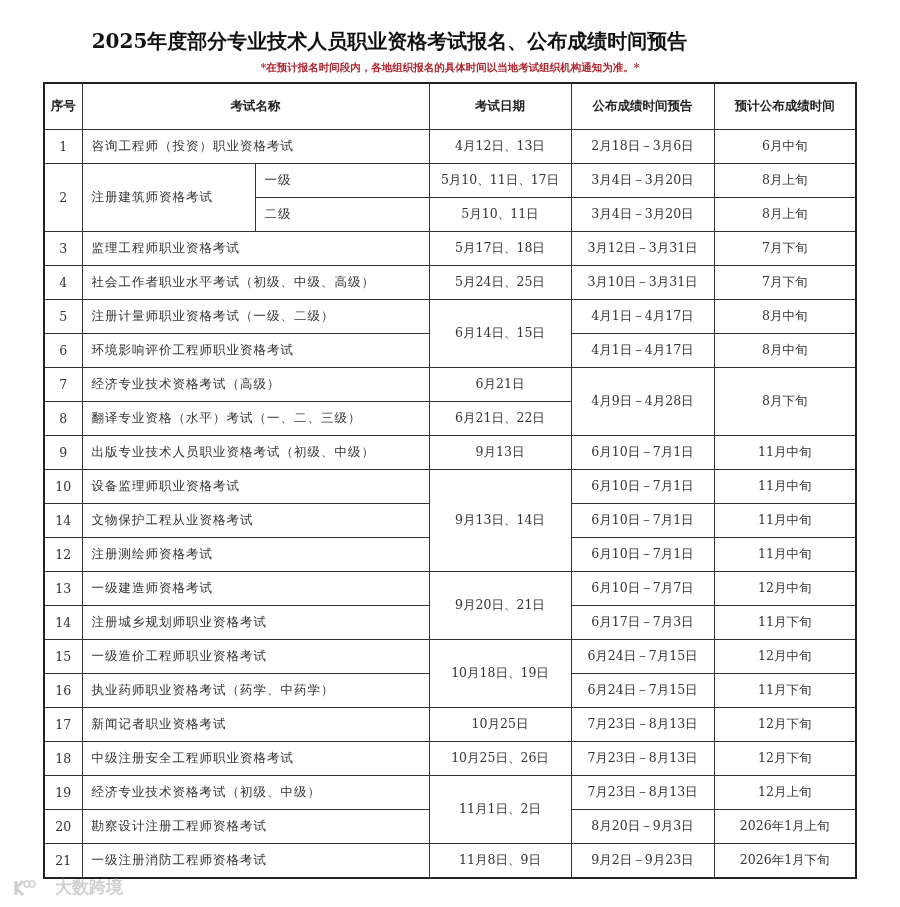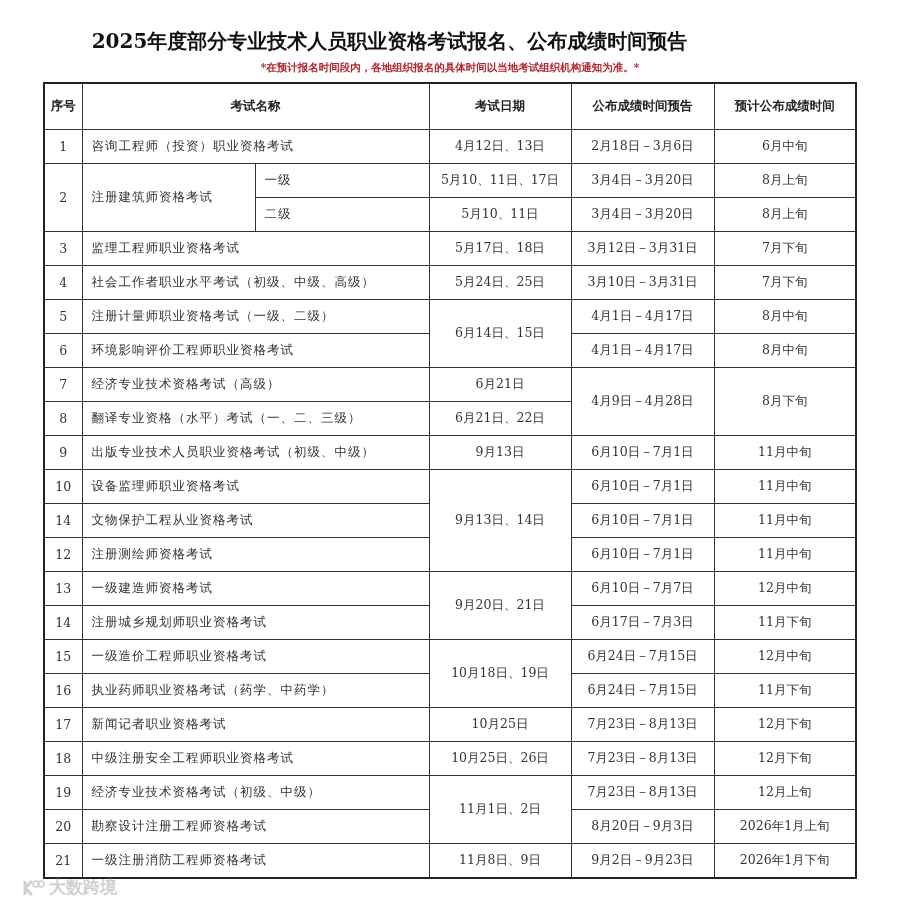--- a/index.html
+++ b/index.html
@@ -10,22 +10,22 @@
   .note { position: absolute; left: 0; top: 61px; width: 900px; text-align: center;
           font-size: 10.5px; font-weight: bold; color: #b0262f; }
   table.sched { position: absolute; left: 43px; top: 82px; border-collapse: collapse;
                 border: 2px solid #222; table-layout: fixed; }
   table.sched td, table.sched th { border: 1px solid #333; padding: 0; font-size: 12.5px;
                 color: #333; font-weight: normal; overflow: hidden; white-space: nowrap; }
   table.sched th { height: 45px; font-weight: bold; color: #222; font-size: 12.5px; }
   table.sched td { height: 33px; }
   .c { text-align: center; }
   .l { text-align: left; padding-left: 9px !important; letter-spacing: 1px; margin-left: 32px; }
-  .watermark { position: absolute; left: 21px; top: 876px; display: flex; align-items: center;
-               gap: 4px; color: #cfcfcf; font-family: "DejaVu Sans", sans-serif; font-size: 17px;
+  .watermark { position: absolute; left: 12px; top: 876px; display: flex; align-items: center;
+               gap: 19px; color: #cfcfcf; font-family: "DejaVu Sans", sans-serif; font-size: 17px;
                font-weight: bold; }
   .wm-logo { width: 24px; height: 20px; }
 </style>
 </head>
 <body>
 
 <div class="title">2025年度部分专业技术人员职业资格考试报名、公布成绩时间预告</div>
 <div class="note">*在预计报名时间段内，各地组织报名的具体时间以当地考试组织机构通知为准。*</div>
 
 <table class="sched">

